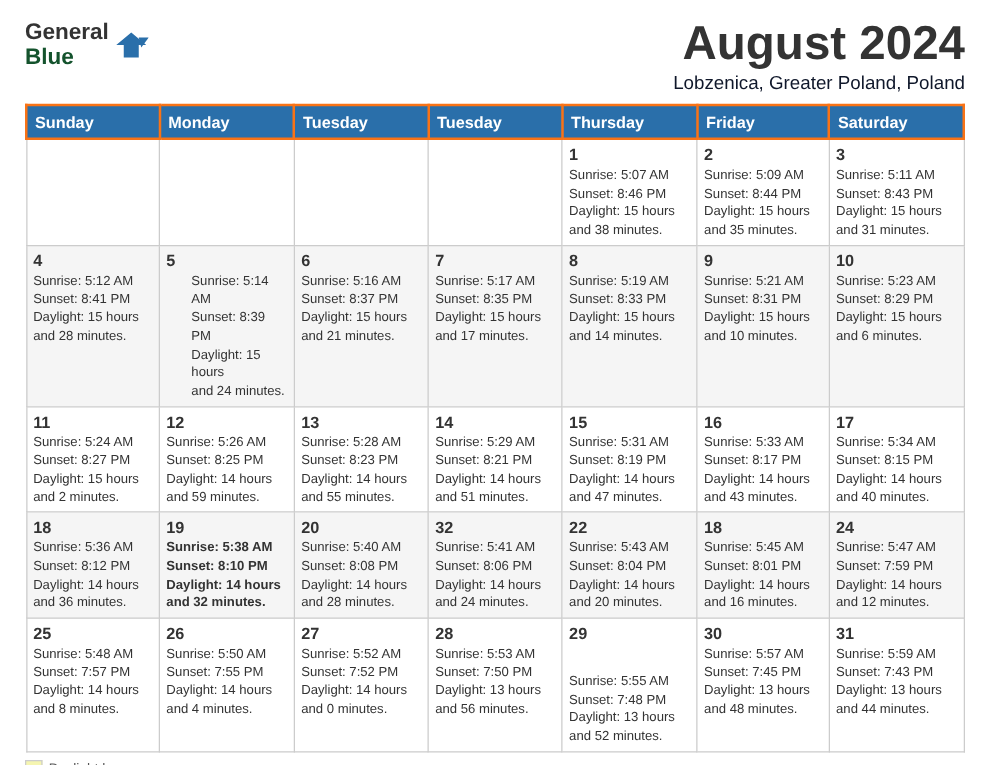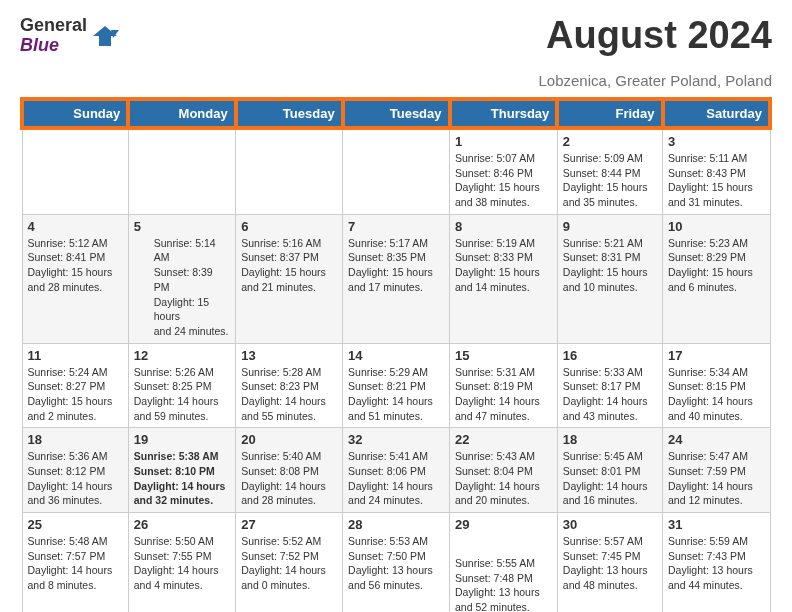--- a/index.html
+++ b/index.html
@@ -2,27 +2,27 @@
 <html><head>
   <meta charset="utf-8">
   <style>
     * { box-sizing: border-box; margin: 0; padding: 0; }
     body { font-family: Arial, sans-serif; background: #fff; width: 792px; min-height: 612px; }
     .container { padding: 16px 20px 10px 20px; }
     .header-row { display: flex; justify-content: space-between; align-items: flex-start; margin-bottom: 4px; gap: 46px; }
     .logo { display: flex; align-items: center; }
     .logo-text { display: flex; flex-direction: column; line-height: 1.1; }
     .logo-general { font-size: 18px; font-weight: bold; color: #333; }
-    .logo-blue { font-size: 18px; font-weight: bold; color: #701a75; font-style: italic; }
+    .logo-blue { font-size: 18px; font-weight: bold; color: #14532d; }
     .logo-icon { width: 28px; height: 28px; margin-left: 4px; }
     .title-block { text-align: right; }
     .month-year { font-size: 38px; font-weight: bold; color: #333; line-height: 1; }
-    .location { font-size: 15px; color: #737373; margin-top: 18px; }
+    .location { font-size: 15px; color: #0f172a; margin-top: 4px; }
     .calendar { width: 100%; border-collapse: collapse; margin-top: 8px; }
-    .calendar th { background: #2a6faa; color: #fff; text-align: right; padding: 5px 6px; font-size: 13px; font-weight: bold; border: 4px solid #f97316; }
+    .calendar th { background: #2a6faa; color: #fff; text-align: left; padding: 5px 6px; font-size: 13px; font-weight: bold; border: 2px solid #f97316; }
     .calendar td { vertical-align: top; border: 1px solid #ccc; padding: 4px 5px; width: 113px; min-height: 80px; font-size: 11px; color: #333; background: #fff; }
     .calendar tr:nth-child(even) td { background: #f5f5f5; }
     .calendar td.empty { background: #fff; }
     .day-num { font-weight: bold; font-size: 13px; margin-bottom: 2px; }
     .day-info { font-size: 10.5px; line-height: 1.4; color: #333; }
     .footer { display: flex; align-items: center; margin-top: 6px; font-size: 11px; color: #555; }
     .footer-dot { width: 14px; height: 14px; background: #f5f5b0; border: 1px solid #ccc; margin-right: 5px; }
   </style>
 </head>
 <body>

